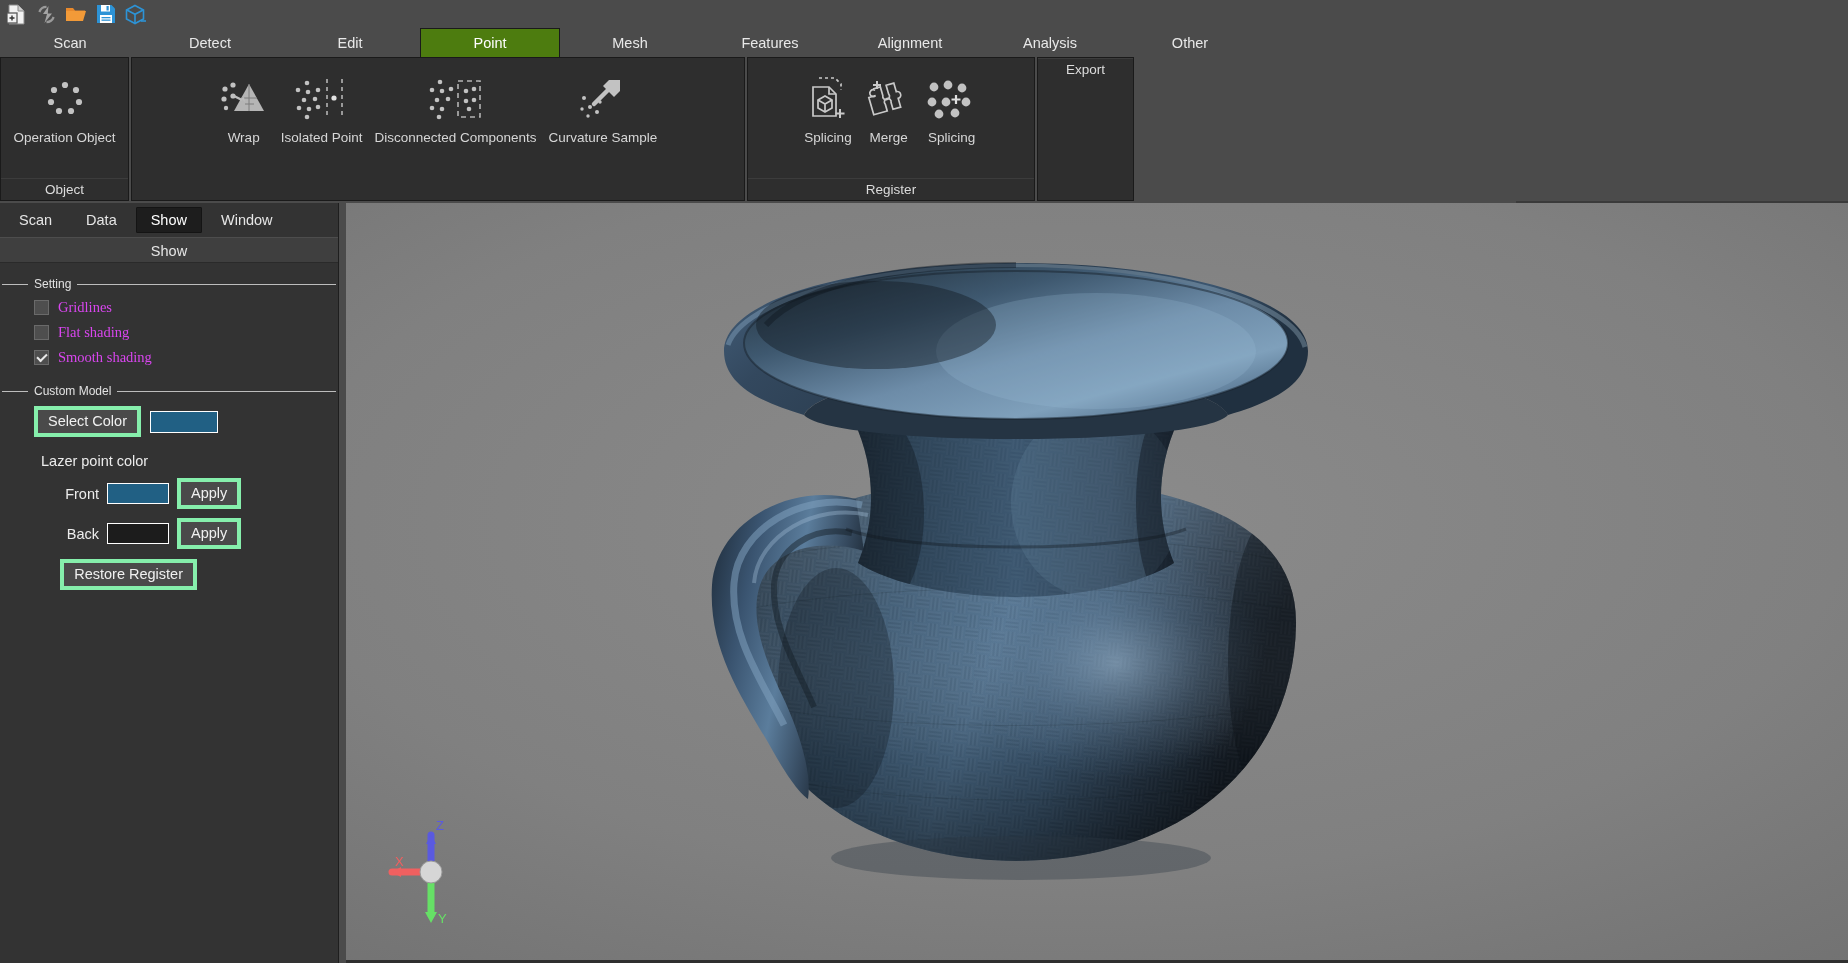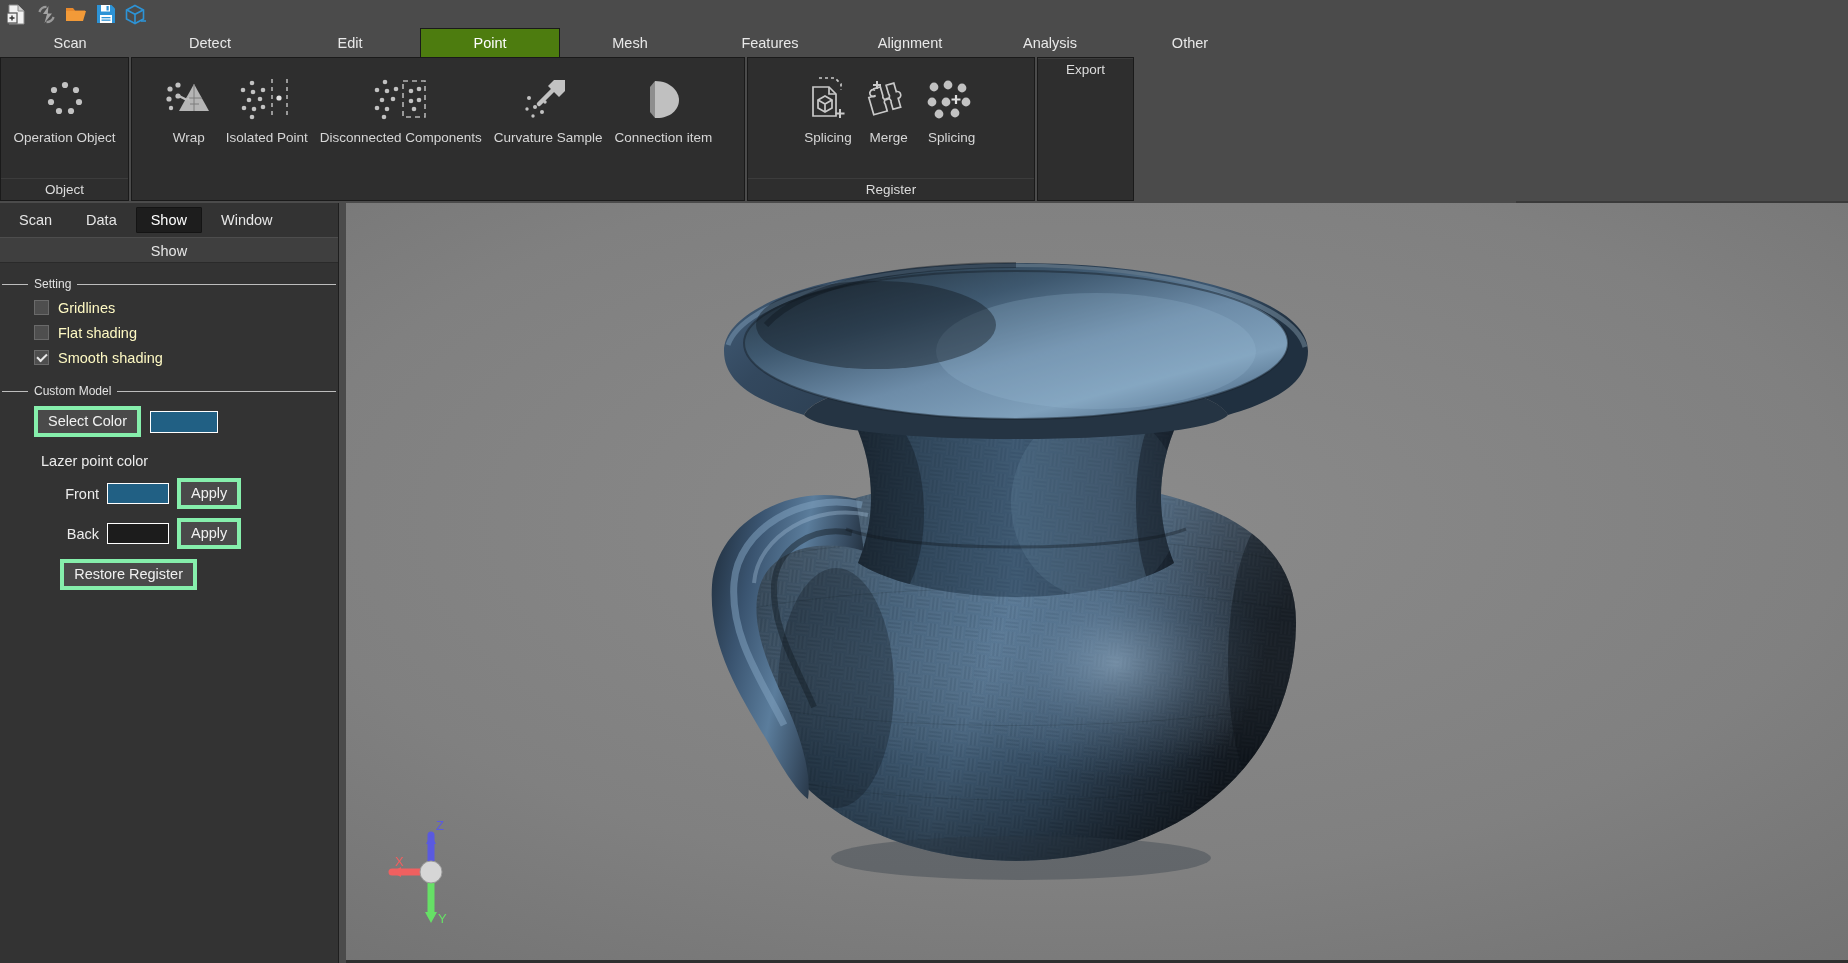--- a/index.html
+++ b/index.html
@@ -114,21 +114,21 @@
   .cbx {
     width: 15px; height: 15px; background: #4e4e4e; border: 1px solid #6a6a6a;
     margin-right: 9px; display: inline-flex; align-items: center; justify-content: center;
     cursor: pointer; flex: none;
   }
   .cbx.on::after {
     content: ""; display: block; width: 8px; height: 4px;
     border-left: 2px solid #e9e9e9; border-bottom: 2px solid #e9e9e9;
     transform: rotate(-45deg) translate(1px, -1px);
   }
-  .row-lbl { color: #fef9c3; font-size: 14.5px; }
+  .row-lbl { color: #d946ef; font-size: 14.5px; font-family: Liberation Serif, serif; }
 
   .btn {
     background: #4a4a4a; border: 4px solid #86efac; color: #f0f0f0;
     font-size: 14.5px; font-family: "Liberation Sans", sans-serif;
     padding: 3px 10px; cursor: pointer; line-height: 17px;
   }
   .swatch { border: 1px solid #ffffff; cursor: pointer; }
 
   .cm-row1 { display: flex; align-items: center; padding-left: 32px; gap: 9px; margin-top: 4px; }
   .lazer-lbl { color: #ececec; font-size: 14.5px; padding-left: 39px; margin-top: 16px; }
@@ -315,29 +315,20 @@
         <circle cx="4" cy="33" r="1.7"></circle>
                     <circle cx="19" cy="36" r="2.0"></circle>
         <circle cx="10" cy="40" r="1.7"></circle>
                     <circle cx="22" cy="26" r="1.7"></circle>
       </g>
       <path d="M16 28 L33 11" stroke="#c2c2c2" stroke-width="4.5" stroke-linecap="round"></path>
       <path d="M31 4 l11 0 l0 11 l-6 6 l-11 -11 z" fill="#c2c2c2"></path>
     </svg>
               </div>
               <div class="rbtn-label">Curvature Sample</div>
-            </div>
-            <div class="rbtn">
-              <div class="rbtn-ico">
-                <svg width="44" height="46" viewBox="0 0 44 46">
-      <path d="M14 5 C 30 5, 38 16, 38 24 C 38 34, 29 42, 16 42 L14 42 Z" fill="#c0c0c0"></path>
-      <path d="M14 5 L14 42 L9 36 L9 11 Z" fill="#8e8e8e"></path>
-    </svg>
-              </div>
-              <div class="rbtn-label">Connection item</div>
             </div>
           </div>
         </div>
         <div class="rgroup" style="width: 288px;">
           <div class="rgroup-items">
             <div class="rbtn">
               <div class="rbtn-ico">
                 <svg width="46" height="48" viewBox="0 0 46 48">
       <path d="M14 3 h16 l6 6 v6" stroke="#c9c9c9" fill="none" stroke-width="1.7" stroke-dasharray="3 3"></path>
       <path d="M8 12 h16 l7 7 v22 h-23 z" stroke="#c9c9c9" fill="none" stroke-width="1.7"></path>

